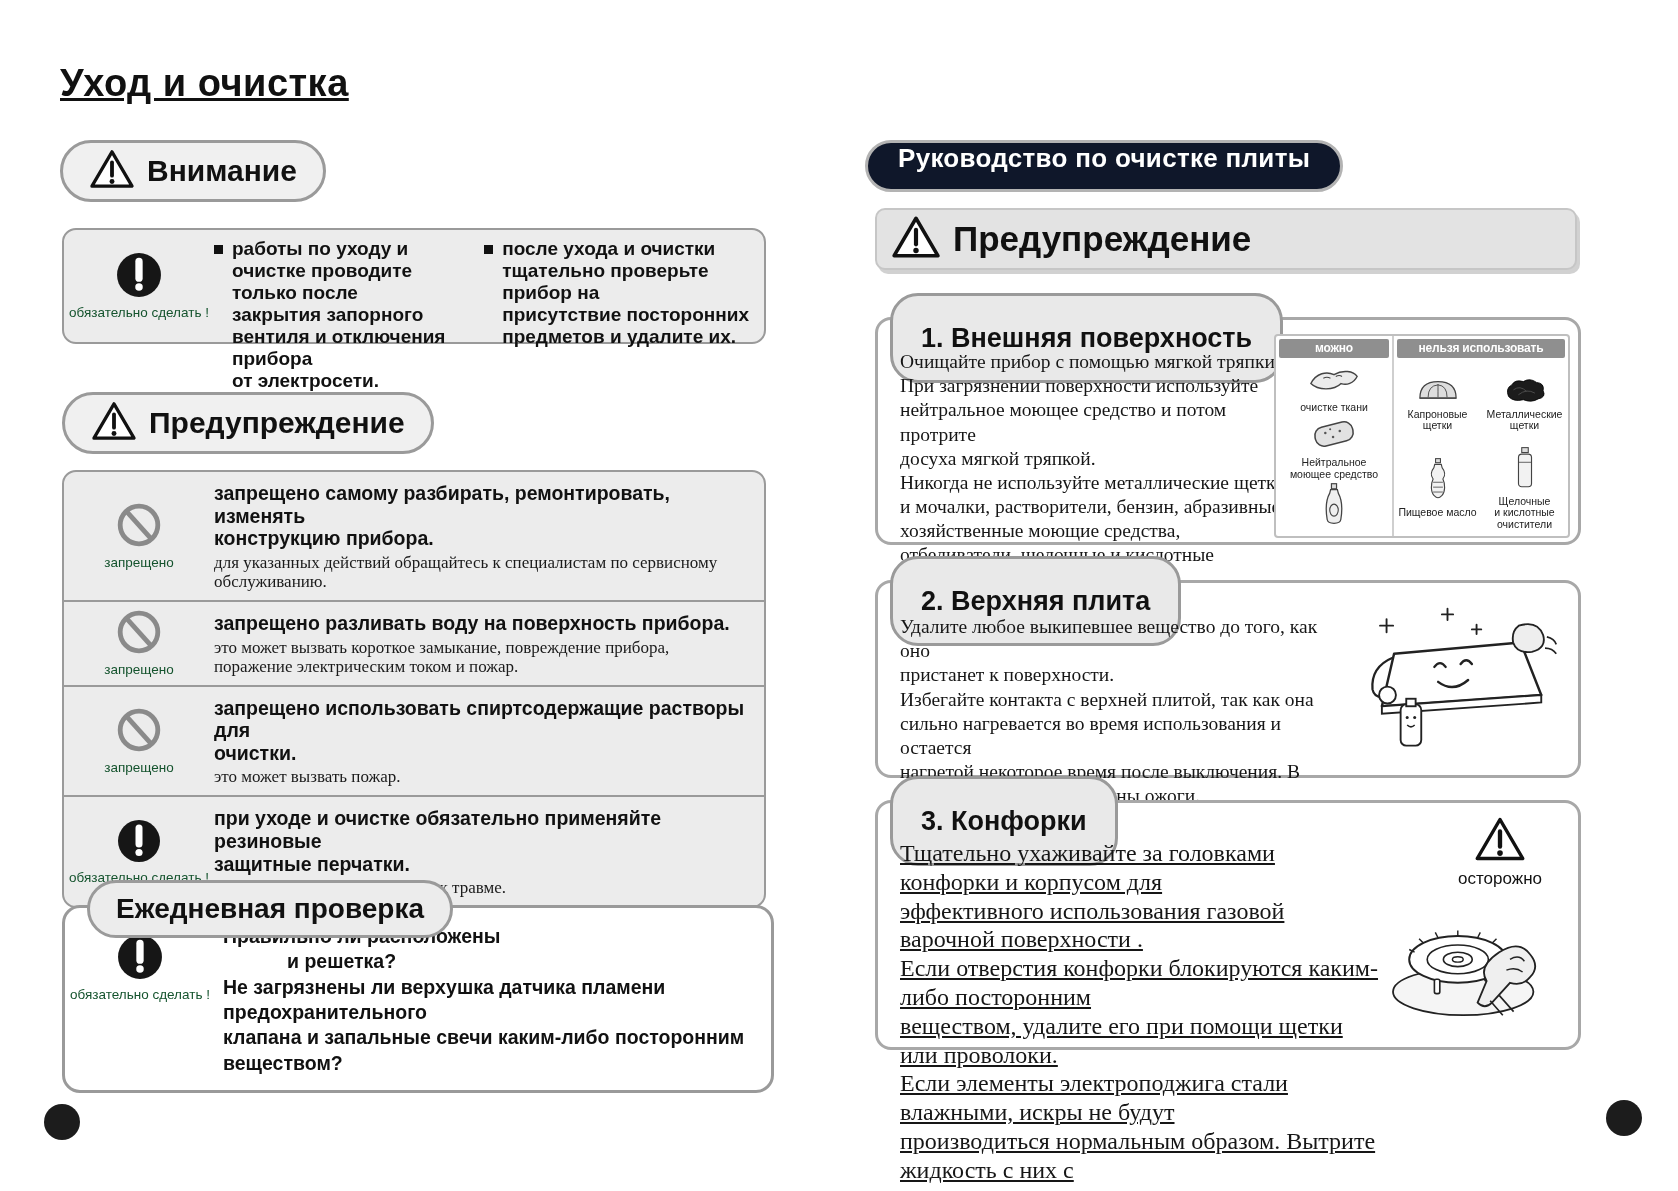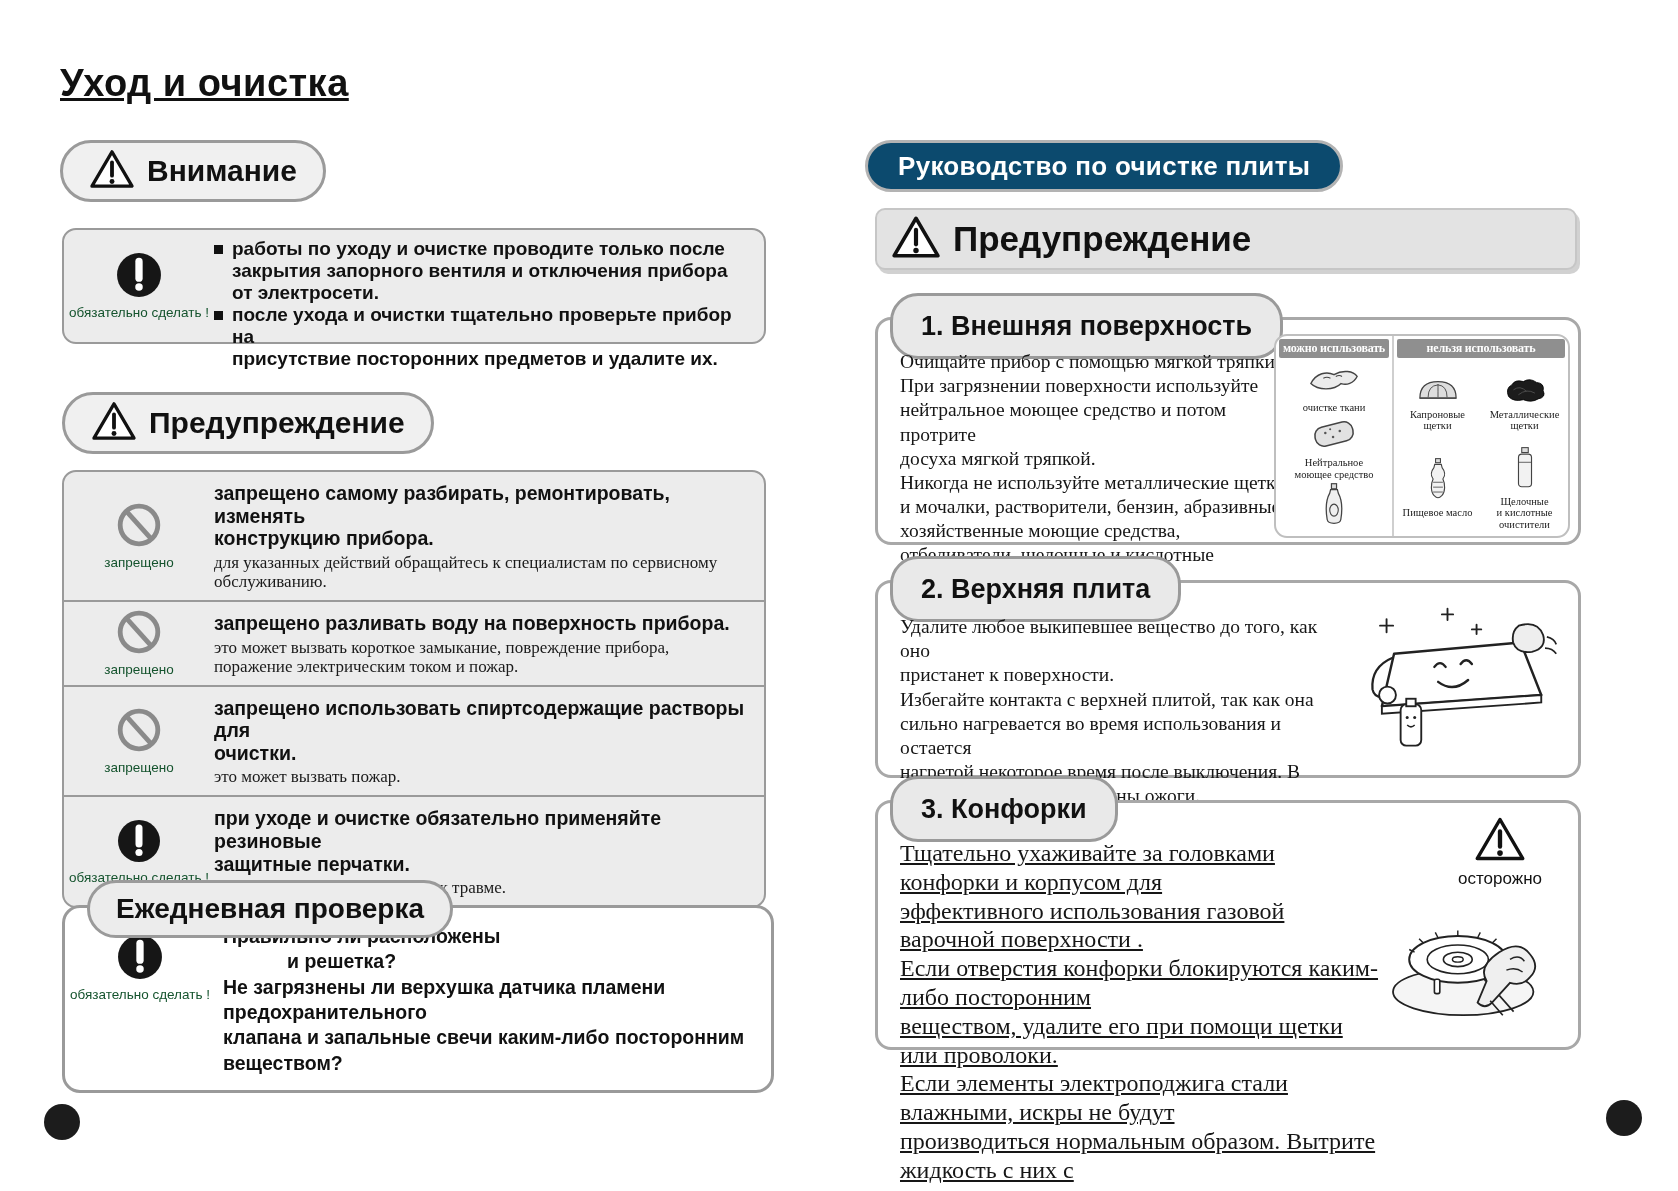--- a/index.html
+++ b/index.html
@@ -17,21 +17,21 @@
   .gray-box{position:absolute;background:#ececec;border:2px solid #9a9a9a;border-radius:14px;}
   .icon-col{width:150px;display:flex;flex-direction:column;align-items:center;justify-content:center;flex:0 0 150px;}
   .icon-label{font-size:13.5px;color:#14532d;margin-top:3px;text-align:center;}
   .page-dot{position:absolute;width:36px;height:36px;border-radius:50%;background:#1c1c1c;}
   .dot-left{left:44px;top:1104px;}
   .dot-right{left:1606px;top:1100px;}
 
   
   .badge-attention{left:60px;top:140px;}
   .attention-box{left:62px;top:228px;width:700px;height:112px;display:flex;}
-  .bullets{flex:1;padding:8px 10px 6px 0;display:flex;flex-direction:column;gap:0;}
+  .bullets{flex:1;padding:8px 10px 6px 0;display:flex;flex-direction:row;gap:16px;}
   .bullet{display:flex;}
   .sq{flex:0 0 9px;width:9px;height:9px;background:#111;margin:7px 9px 0 0;}
   .bullet .btxt{font-weight:bold;font-size:19px;line-height:1.16;}
 
   .badge-warning{left:62px;top:392px;}
   .warning-table{position:absolute;left:62px;top:470px;width:700px;background:#ececec;
                  border:2px solid #9a9a9a;border-radius:14px;overflow:hidden;}
   .wrow{display:flex;border-bottom:2px solid #9a9a9a;align-items:center;}
   .wrow:last-child{border-bottom:none;}
   .wtext{flex:1;padding:10px 12px 9px 0;}
@@ -42,43 +42,43 @@
              border:3px solid #9a9a9a;border-radius:18px;background:#fff;}
   .daily-pill{left:22px;top:-28px;height:52px;background:#ececec;}
   .daily-pill .ptxt{font-size:28px;}
   .daily-inner{display:flex;height:100%;}
   .daily-inner .icon-col{padding-top:26px;justify-content:flex-start;}
   .ditems{flex:1;padding:16px 14px 0 8px;}
   .ditem{font-weight:bold;font-size:19.5px;line-height:1.3;}
   .ditem.indent{margin-left:64px;}
 
   
-  .guide-pill{position:absolute;left:865px;top:140px;height:46px;display:flex;align-items:center;
-              background:#0c4a6e;border:3px solid #b3b3b3;border-radius:26px;padding:0 30px;}
+  .guide-pill{position:absolute;left:865px;top:140px;height:46px;display:flex;
+              background:#0f172a;border:3px solid #b3b3b3;border-radius:26px;padding:0 30px;}
   .guide-pill .ptxt{color:#fff;font-size:26px;font-weight:bold;letter-spacing:.3px;}
   .warn-banner{position:absolute;left:875px;top:208px;width:702px;height:62px;
                background:#e3e3e3;border:2px solid #c6c6c6;border-radius:10px;
                box-shadow:3px 4px 0 rgba(0,0,0,.18);display:flex;align-items:center;gap:12px;padding-left:14px;box-sizing:border-box;}
   .warn-banner .ptxt{font-size:35px;font-weight:bold;}
 
   .sbox{position:absolute;left:875px;width:706px;border:3px solid #a8a8a8;border-radius:16px;background:#fff;box-sizing:border-box;}
   .s1{top:317px;height:228px;}
   .s2{top:580px;height:198px;}
   .s3{top:800px;height:250px;}
   .spill{position:absolute;left:12px;top:-27px;height:52px;display:flex;align-items:center;
-         background:#e9e9e9;border:3px solid #9a9a9a;border-radius:28px;padding:4px 28px;}
+         background:#e9e9e9;border:3px solid #9a9a9a;border-radius:28px;padding:16px 28px;}
   .spill .ptxt{font-size:27px;font-weight:bold;}
   .sbody{position:absolute;left:22px;font-size:19.5px;line-height:1.24;color:#161616;}
   .s1 .sbody{top:30px;width:388px;}
   .s2 .sbody{top:32px;width:440px;}
   .s3 .sbody{top:36px;width:478px;font-size:24px;line-height:1.2;text-decoration:underline;}
 
   
   .use-table{position:absolute;right:8px;top:14px;width:292px;height:200px;background:#fff;
-             border:2px solid #bfbfbf;border-radius:13px;display:flex;overflow:hidden;font-family:Liberation Serif, serif;}
+             border:2px solid #bfbfbf;border-radius:4px;display:flex;overflow:hidden;}
   .ucol{display:flex;flex-direction:column;}
   .ucol.can{width:116px;border-right:2px solid #cfcfcf;}
   .ucol.not{flex:1;}
   .uhead{margin:3px;background:#8f8f8f;color:#fff;font-weight:bold;font-size:12px;
          text-align:center;line-height:19px;height:19px;border-radius:2px;letter-spacing:-.2px;}
   .ucell{display:flex;flex-direction:column;align-items:center;justify-content:center;flex:1;}
   .ulabel{font-size:10.5px;line-height:1.1;text-align:center;color:#222;margin-top:2px;}
   .ugrid{flex:1;display:grid;grid-template-columns:1fr 1fr;grid-template-rows:1fr 1fr 1fr;}
   .ugrid .ucell{flex:none;}
 

